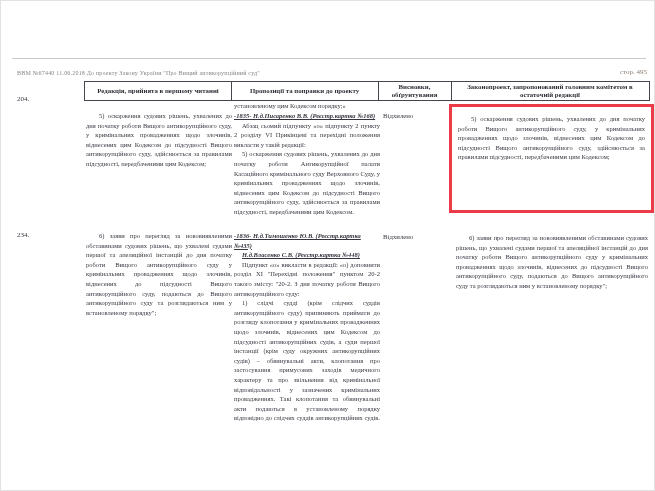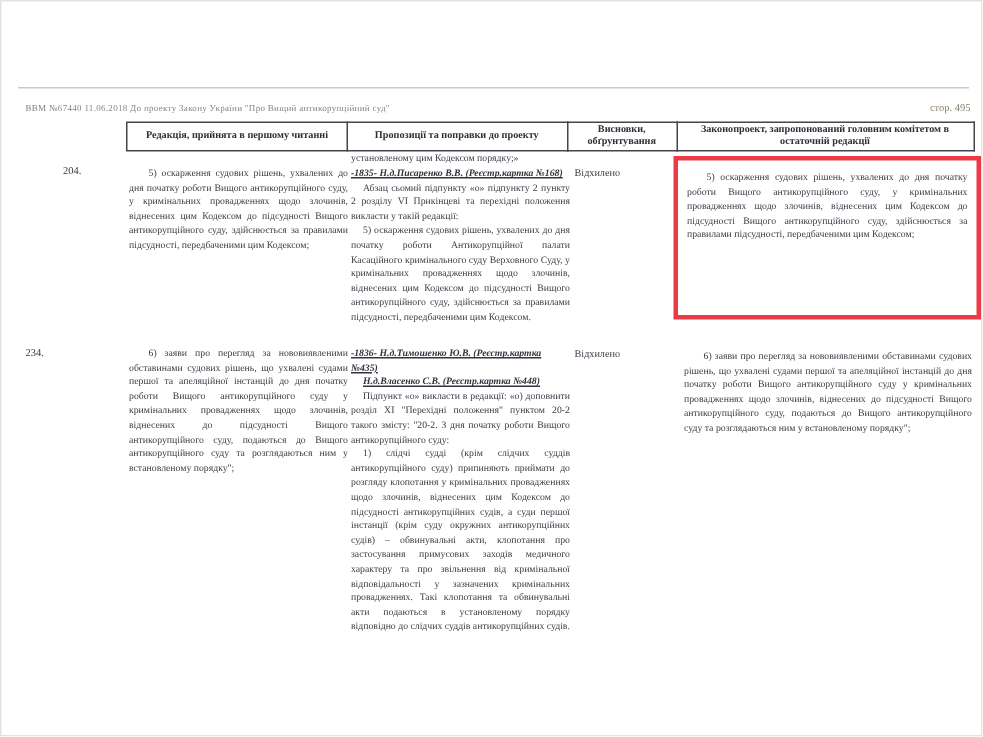--- a/index.html
+++ b/index.html
@@ -52,21 +52,21 @@
     color: #3a3a44;
   }
   .carryover {
     position: absolute; top: 101px; left: 233px; width: 146px;
     font-size: 6.5px; color: #3a3a44;
   }
   .row-num {
     position: absolute; left: 16px; width: 30px;
     font-size: 7px; color: #3a3a44;
   }
-  .num-204 { top: 109px; margin-left: 25px; }
+  .num-204 { top: 94px; }
   .num-205 { top: 230px; }
   .cell { position: absolute; }
   .c1-204 { top: 110px; left: 85px;  width: 146px; }
   .c2-204 { top: 110px; left: 233px; width: 146px; }
   .c3-204 { top: 111px; left: 382px; width: 66px; }
   .c1-205 { top: 230px; left: 85px;  width: 146px; }
   .c2-205 { top: 230px; left: 233px; width: 146px; }
   .c3-205 { top: 232px; left: 382px; width: 66px; }
   .c4-205 { top: 232px; left: 455px; width: 192px; }
   .indent { text-indent: 13px; }

